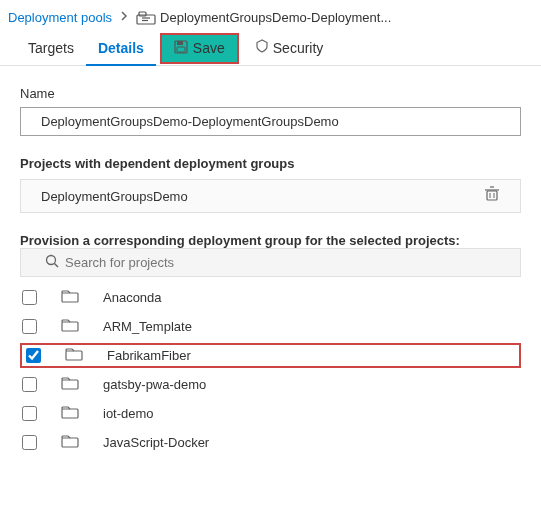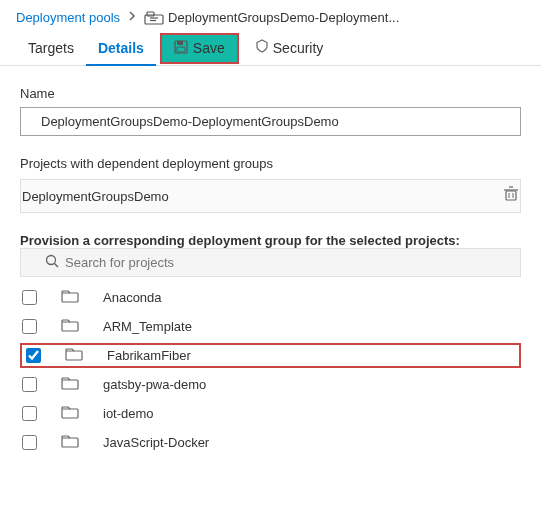--- a/index.html
+++ b/index.html
@@ -9,21 +9,21 @@
       color: #333;
       background: #fff;
       width: 541px;
       min-height: 525px;
     }
 
     
     .breadcrumb {
       display: flex;
       align-items: center;
-      padding: 10px 16px 6px;
+      padding: 10px 8px 6px;
       font-size: 13px;
       color: #333;
     }
     .breadcrumb-link {
       color: #0078d4;
       cursor: pointer;
       text-decoration: none;
     }
     .breadcrumb-sep {
       margin: 0 6px;
@@ -97,31 +97,31 @@
       color: #333;
       outline: none;
     }
 
     
     .section {
       margin-top: 20px;
     }
     .section-title {
       font-size: 13px;
-      font-weight: 400;
+      font-weight: 700;
       color: #333;
       margin-bottom: 8px;
     }
 
     
     .project-item {
       display: flex;
       align-items: center;
       justify-content: space-between;
-      padding: 6px 1px;
+      padding: 6px 20px;
       border: 1px solid #e0e0e0;
       background: #fafafa;
     }
     .project-item-name {
       font-size: 13px;
       color: #333;
     }
     .delete-icon {
       cursor: pointer;
       color: #666;

